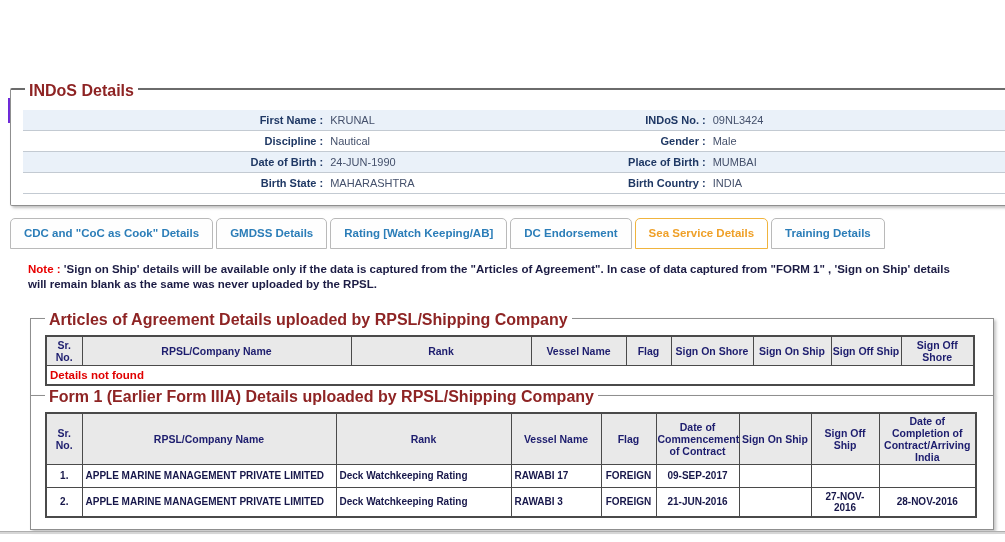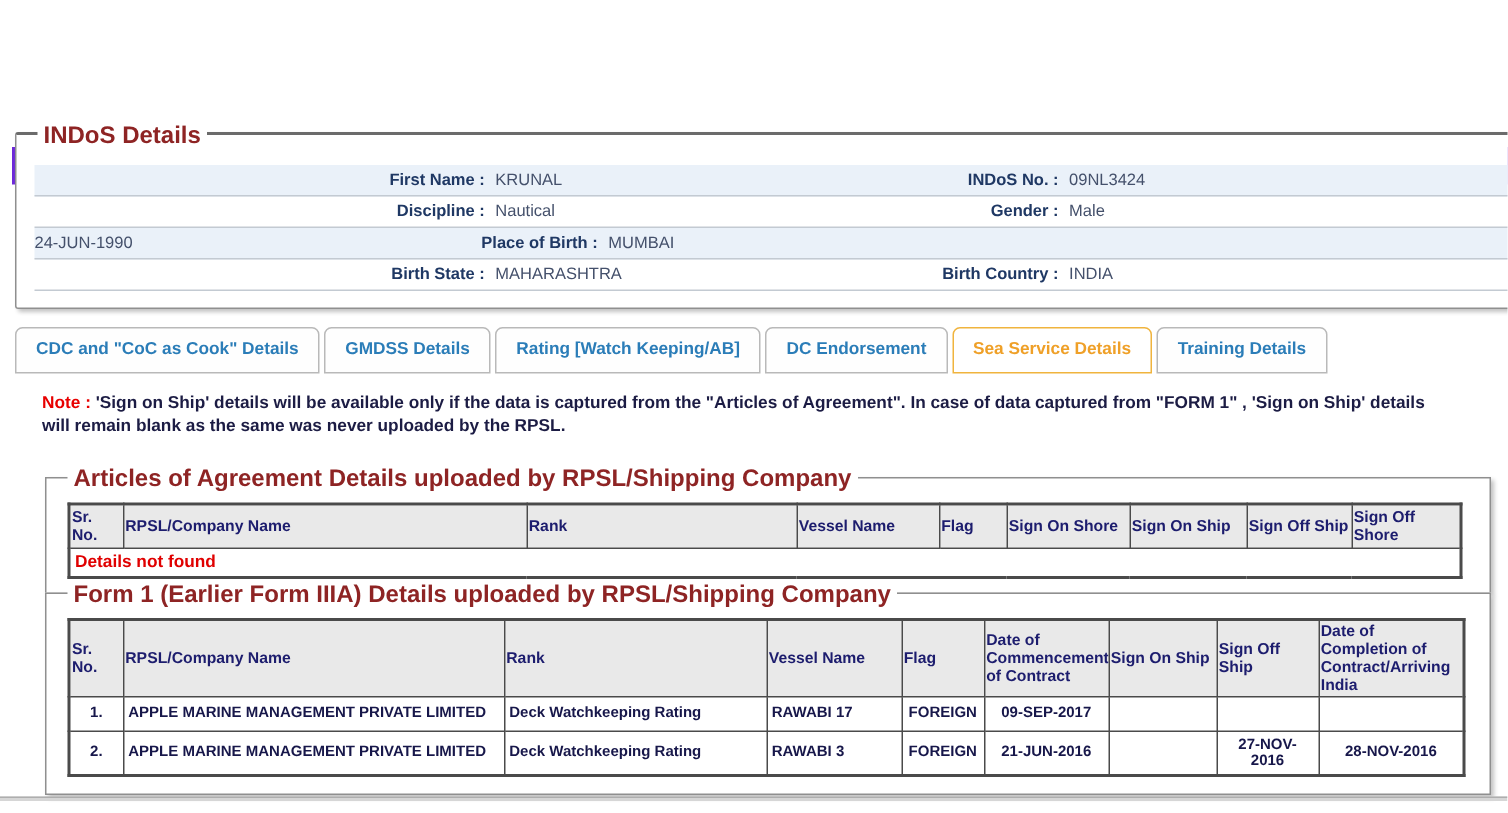--- a/index.html
+++ b/index.html
@@ -38,21 +38,21 @@
       font-size:11.5px;font-weight:bold;color:#1c1c44;line-height:15px;}
   .note-prefix{color:#e80000;}
 
   
   .fs-articles{top:318px;left:28px;width:938px;height:60px;}
   .fs-form1{top:395px;left:28px;width:938px;height:117px;}
   table.tbl{border-collapse:collapse;table-layout:fixed;margin:10px 0 0 2px;
       border:2px solid #4a4a4a;}
   .tbl th,.tbl td{border:1px solid #4a4a4a;overflow:hidden;}
   .tbl th{background:#e9e9e9;color:#1d1d6e;font-size:10.5px;font-weight:bold;
-      text-align:left;padding:1px 1px;line-height:12px;}
+      text-align:center;padding:1px 1px;line-height:12px;}
   .tbl td{font-size:10px;font-weight:bold;color:#17174a;padding:1px 3px;}
   .a-head th{height:26px;}
   .f-head th{height:48px;}
   .empty-row td{height:16px;text-align:left;color:#e00000;
       font-size:11.5px;font-weight:bold;}
   .r1 td{height:20px;} .r2 td{height:26px;}
   td.c-center{text-align:center;} td.c-left{text-align:left;}
 
   
   .bottom-line{position:absolute;top:531px;left:0;width:1005px;height:2px;
@@ -72,20 +72,21 @@
       <span class="fl l2">INDoS No. :</span>
         <span class="fv v2">09NL3424</span>
     </div>
     <div class="ind-row">
       <span class="fl l1">Discipline :</span>
         <span class="fv v1">Nautical</span>
       <span class="fl l2">Gender :</span>
         <span class="fv v2">Male</span>
     </div>
     <div class="ind-row stripe">
+      <span class="fl l1">Date of Birth :</span>
         <span class="fv v1">24-JUN-1990</span>
       <span class="fl l2">Place of Birth :</span>
         <span class="fv v2">MUMBAI</span>
     </div>
     <div class="ind-row">
       <span class="fl l1">Birth State :</span>
         <span class="fv v1">MAHARASHTRA</span>
       <span class="fl l2">Birth Country :</span>
         <span class="fv v2">INDIA</span>
     </div>

